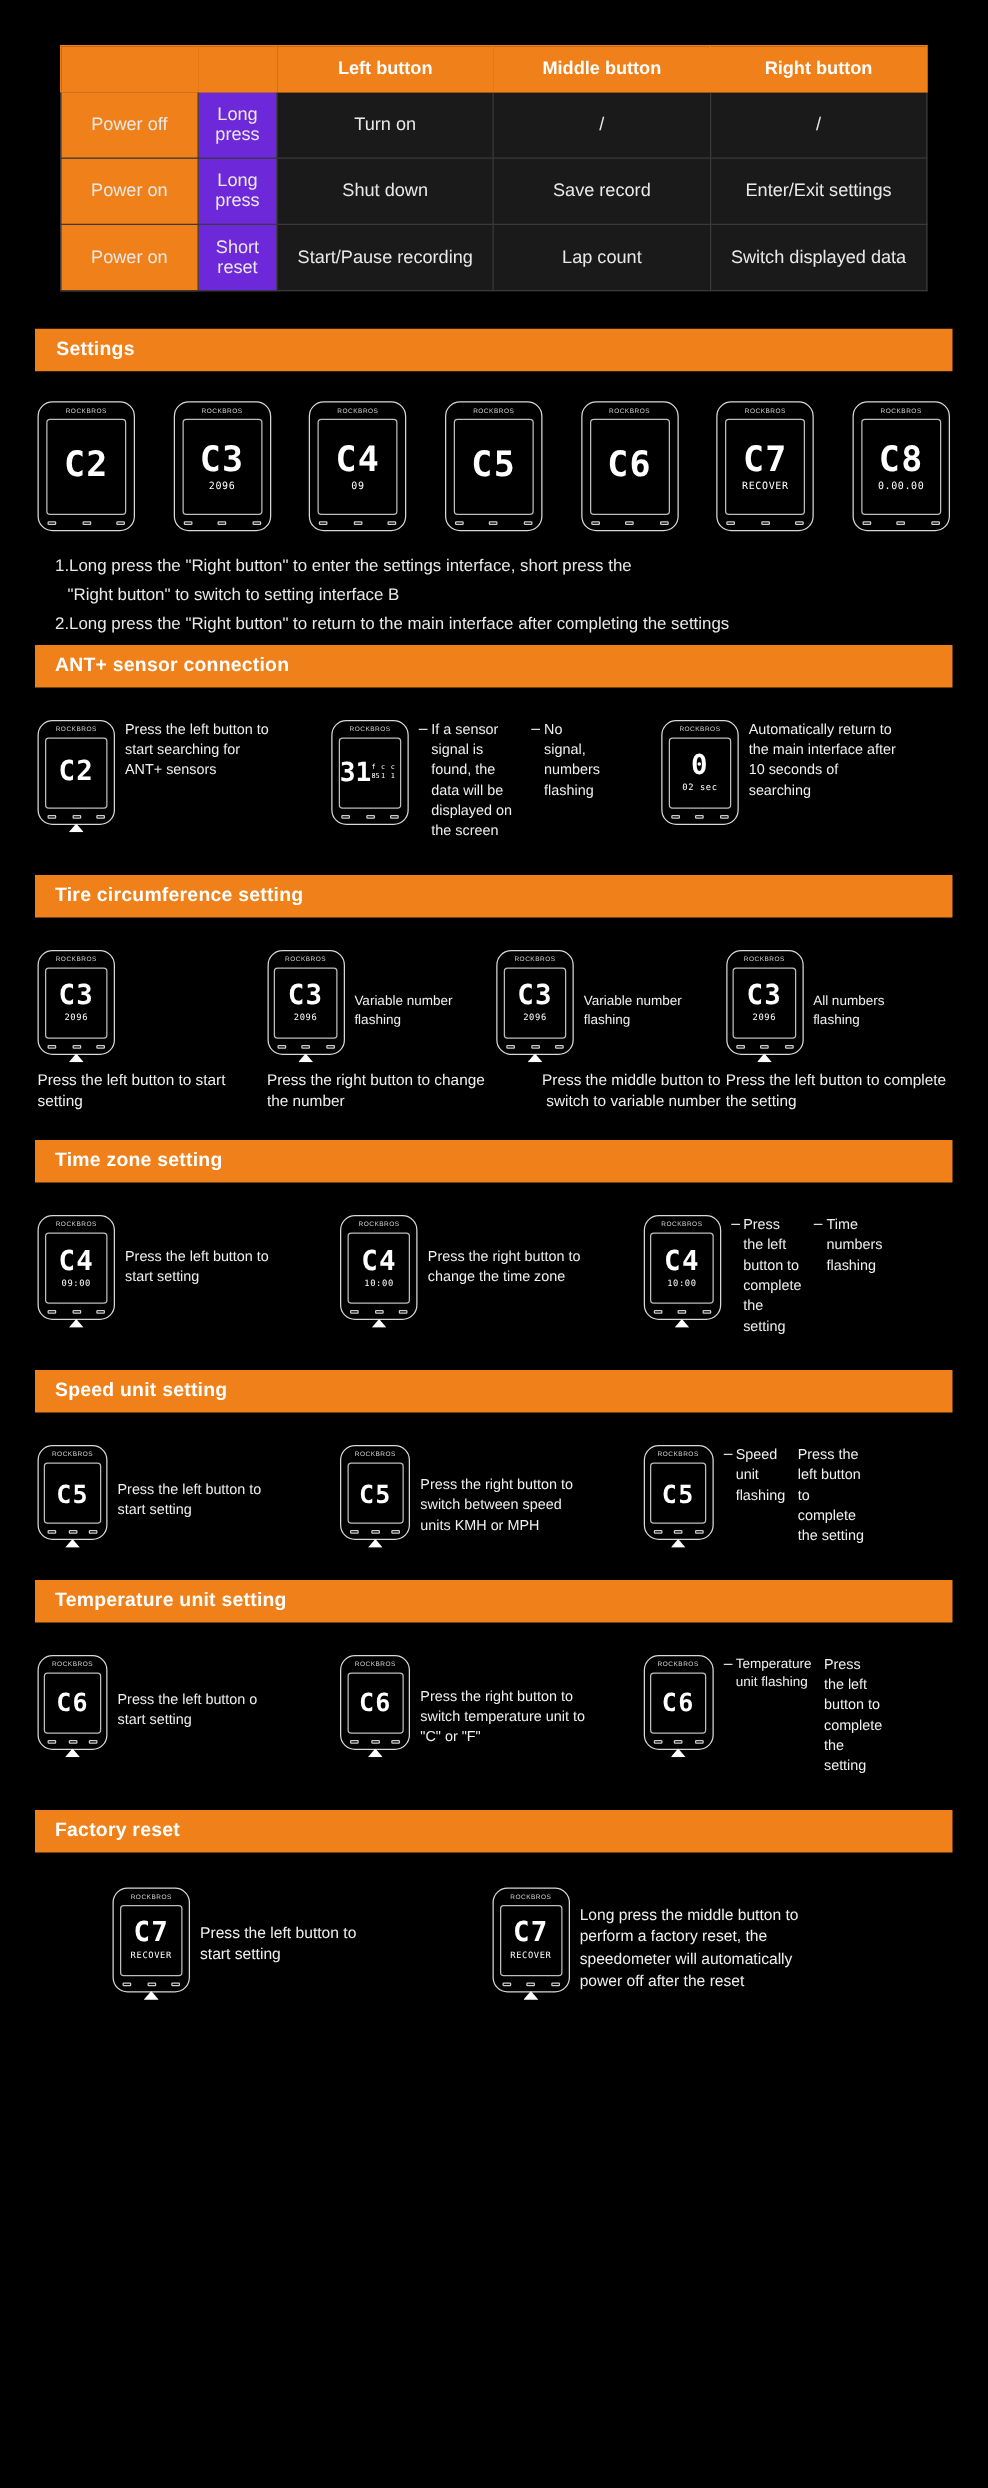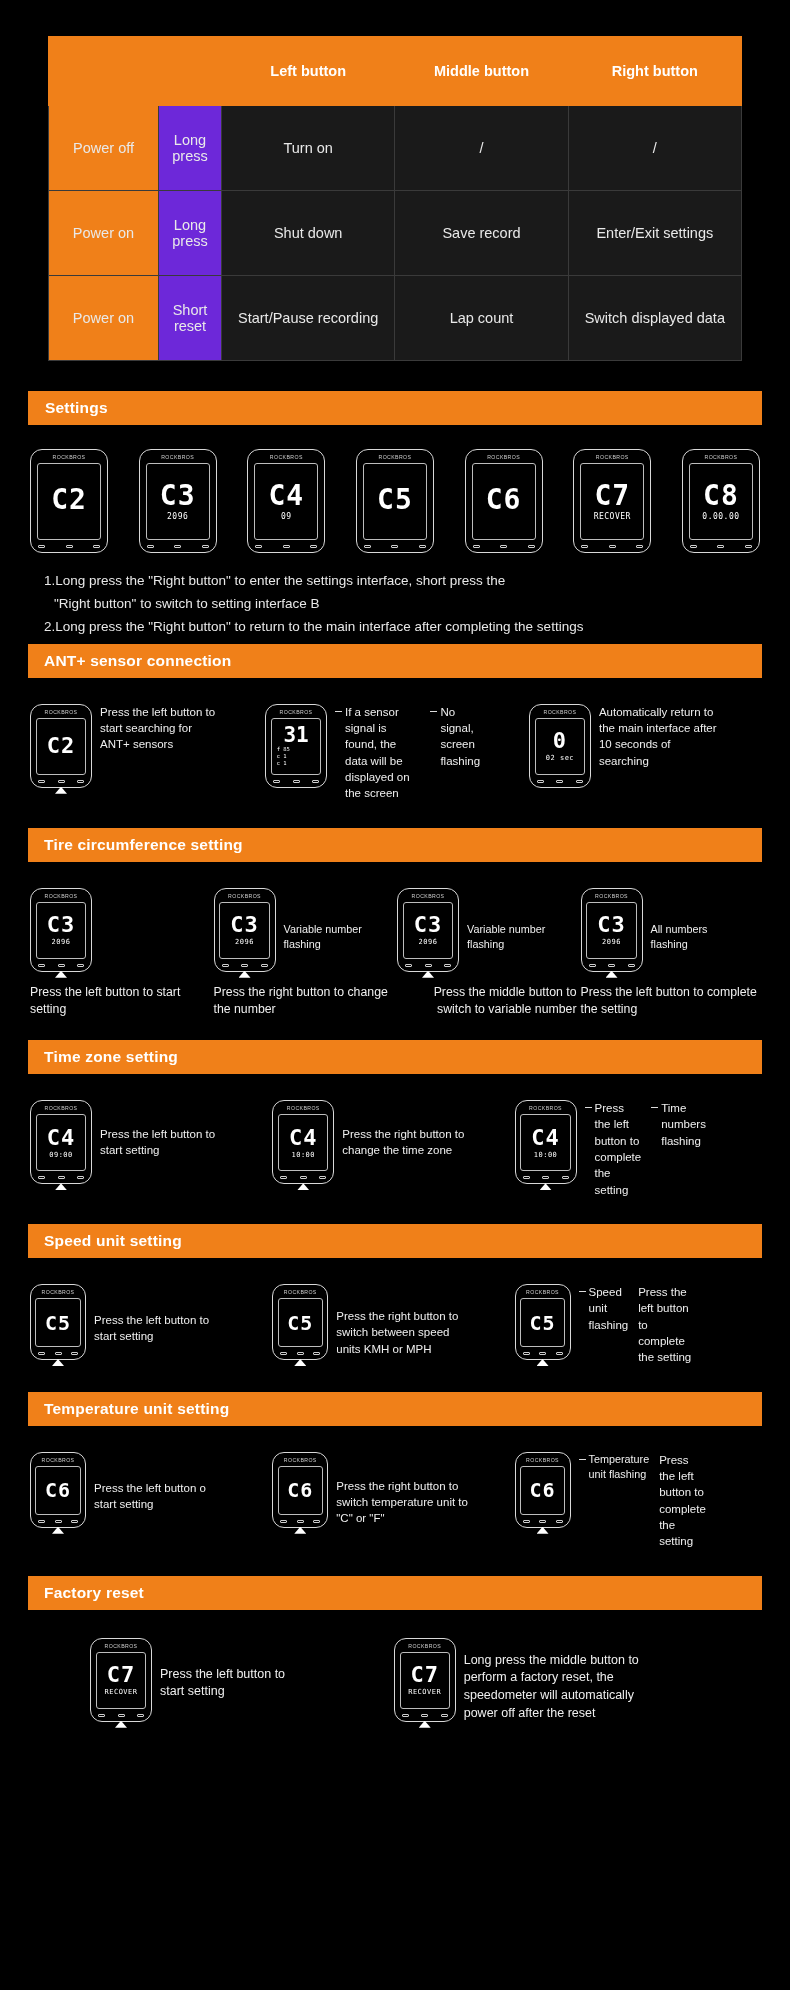--- a/index.html
+++ b/index.html
@@ -16,21 +16,21 @@
   
   .btn-table-wrap { padding:36px 48px 0 48px; }
   table.btn-table { border-collapse:collapse; width:100%; table-layout:fixed; }
   table.btn-table td, table.btn-table th {
     border:1px solid #3a3a3a;
     text-align:center;
     vertical-align:middle;
     font-size:14.5px;
     color:#e9e9e9;
     font-weight:normal;
-    padding:26px 4px;
+    padding:10px 4px;
   }
   table.btn-table thead th { background:#F08019; color:#fff; font-weight:bold; font-size:14.5px; border-color:#F08019; }
   table.btn-table thead th.blank { background:#F08019; }
   td.state { background:#F08019; color:#fff; font-weight:bold; font-size:15px; width:110px; }
   td.press { background:#6d28d9; color:#fff; font-size:11.5px; width:63px; }
   td.val { background:#1a1a1a; }
   col.c1{width:110px}
   col.c2{width:63px}
 
   
@@ -135,21 +135,21 @@
     position:absolute; left:0; top:7px;
     width:7px; height:1px; background:#dcdcdc;
   }
   .capcol { display:flex; flex-direction:row; gap:10px; }
   .below { padding:6px 30px 8px 30px; display:flex; gap:4px; }
   .below .cap { font-size:12.3px; line-height:1.4; }
   .spacer14 { height:14px; }
   .spacer20 { height:20px; }
 
   
-  .sig { display:flex; flex-direction:column; align-items:center; justify-content:flex-start; width:100%; }
+  .sig { display:flex; flex-direction:row; align-items:center; justify-content:flex-start; width:100%; }
   .sig .big { font-family:"DejaVu Sans Mono", monospace; font-weight:bold; color:#fff; font-size:21px; line-height:1; }
   .sig .lines { font-family:"DejaVu Sans Mono", monospace; color:#fff; font-size:5.5px; line-height:1.35; text-align:left; width:80%; }
 </style>
 </head>
 <body>
 
 <div class="page">
 
   <div class="btn-table-wrap">
     <table class="btn-table">
@@ -328,21 +328,21 @@
           </div>
         </div>
         <div class="btnrow">
           <div class="pb"></div>
           <div class="pb"></div>
           <div class="pb"></div>
         </div>
       </div>
       <div class="capcol" style="width:145px;">
         <div class="cap small lead">If a sensor signal is found, the data will be displayed on the screen</div>
-        <div class="cap small lead">No signal, screen flashing</div>
+        <div class="cap small lead">No signal, numbers flashing</div>
       </div>
     </div>
 
     <div class="cell" style="width:32%;">
       <div class="dev s2">
         <div class="brand">ROCKBROS</div>
         <div class="screen">
           <div class="code">0</div>
           <div class="sub">02 sec</div>
         </div>

